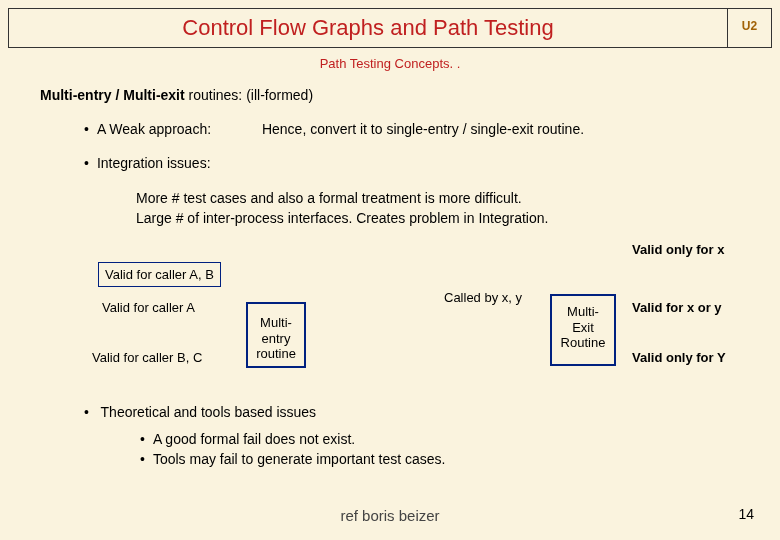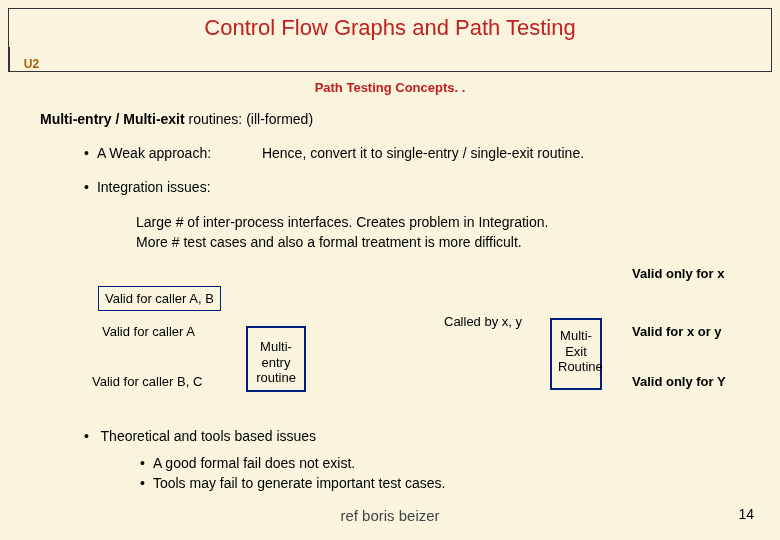--- a/index.html
+++ b/index.html
@@ -11,21 +11,20 @@
     background: #faf3de;
     font-family: Arial, sans-serif;
     position: relative;
     overflow: hidden;
   }
   .title-row {
     display: flex;
     align-items: stretch;
     border: 1px solid #333;
     margin: 8px;
-    flex-direction: column;
   }
   .title-main {
     flex: 1;
     text-align: center;
     color: #c02020;
     font-size: 22px;
     font-weight: normal;
     padding: 6px 0;
   }
   .title-unit {
@@ -33,21 +32,21 @@
     border-left: 1px solid #333;
     text-align: center;
     font-weight: bold;
     font-size: 12px;
     padding-top: 10px;
     color: #a16207;
   }
   .subtitle {
     text-align: center;
     color: #c02020;
-    font-weight: bold;
+    font-weight: normal;
     font-size: 13px;
     margin-top: 4px;
     margin-bottom: 16px;
   }
   .content {
     padding: 0 40px;
     color: #000;
     font-size: 14px;
   }
   .heading {
@@ -146,31 +145,31 @@
     <span class="bullet-label">A Weak approach:</span>
     <span class="bullet-text">Hence, convert it to single-entry / single-exit routine.</span>
   </div>
 
   <div class="bullet-row">
     <span class="bullet-dot">•</span>
     <span class="bullet-label">Integration issues:</span>
   </div>
 
   <div class="integ-text">
+    <div>More # test cases and also a formal treatment is more difficult.</div>
     <div>Large # of inter-process interfaces. Creates problem in Integration.</div>
-    <div>More # test cases and also a formal treatment is more difficult.</div>
   </div>
 
   <div class="diagram">
     <div class="dbox" style="left:18px; top:0px;">Valid for caller A, B</div>
     <div class="plain-label" style="left:22px; top:58px;">Valid for caller A</div>
     <div class="plain-label" style="left:12px; top:108px;">Valid for caller B, C</div>
     <div class="dbox thick" style="left:166px; top:40px; width:60px; height:66px; line-height:1.2; padding-top:11px;">Multi-entry routine</div>
     <div class="plain-label" style="left:364px; top:48px;">Called by x, y</div>
-    <div class="dbox thick" style="left:470px; top:32px; width:52px; height:72px; line-height:1.2; padding-top:8px;">Multi-Exit Routine</div>
+    <div class="dbox thick" style="left:470px; top:32px; width:66px; height:72px; line-height:1.2; padding-top:8px;">Multi-Exit Routine</div>
     <div class="plain-label" style="left:552px; top:0px; font-weight:bold;">Valid only for x</div>
     <div class="plain-label" style="left:552px; top:58px; font-weight:bold;">Valid for x or y</div>
     <div class="plain-label" style="left:552px; top:108px; font-weight:bold;">Valid only for Y</div>
   </div>
 
   <div class="lower-bullets">
     <span class="bullet-dot">•</span>
     <span>Theoretical and tools based issues</span>
     <div class="sub-bullets">
       <div class="row">

